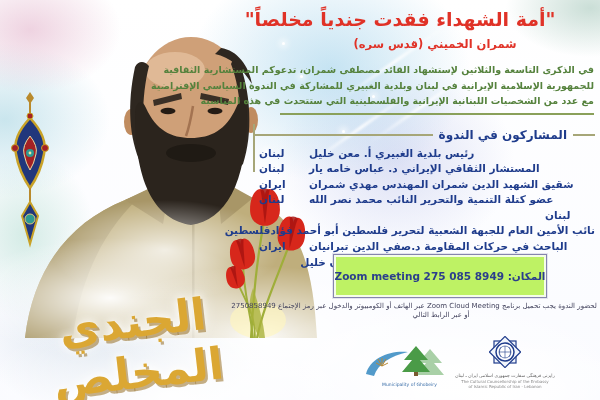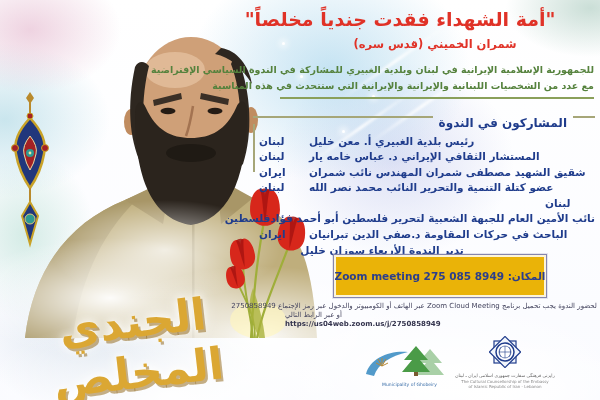--- a/index.html
+++ b/index.html
@@ -32,40 +32,40 @@
   .quote{position:absolute;top:8px;right:5px;width:390px;z-index:6;direction:rtl;
     text-align:center;font-size:19px;font-weight:bold;color:#e03227;white-space:nowrap;}
   .attribution{position:absolute;top:37px;left:335px;width:200px;z-index:6;direction:rtl;
     text-align:center;font-size:11.5px;font-weight:bold;color:#e03227;white-space:nowrap;}
   .intro{position:absolute;top:62px;right:6px;width:314px;z-index:6;direction:rtl;
     color:#55823d;font-weight:bold;font-size:9.5px;line-height:15.5px;}
   .intro div{text-align:center;white-space:nowrap;}
   .intro-underline{margin-top:4px;height:2px;background:#8aa05a;}
   .participants{position:absolute;left:253px;right:5px;top:116px;z-index:6;direction:rtl;
     color:#1f3c8c;padding-left:0;}
-  .p-head{display:flex;align-items:flex-start;gap:6px;height:14px;}
+  .p-head{display:flex;align-items:center;gap:6px;height:14px;margin-top:12px;}
   .p-head .heading{font-size:12px;font-weight:bold;white-space:nowrap;}
   .h-line{height:2px;background:#a6a678;}
   .h-line.short{flex:0 0 22px;}
   .h-line.long{flex:1;}
   .v-line{position:absolute;left:0;top:8px;width:2px;height:48px;background:#a6a678;}
   .p-rows{margin-top:3px;padding-left:6px;}
   .p-row{display:flex;align-items:center;height:15.5px;font-size:10.5px;font-weight:bold;}
   .p-name{flex:1;text-align:left;white-space:nowrap;}
   .p-country{width:50px;text-align:left;white-space:nowrap;}
   .moderator{margin-top:2px;text-align:center;padding-right:84px;font-size:10.5px;
     font-weight:bold;white-space:nowrap;}
   .meeting-box{position:absolute;left:333px;top:254px;width:212px;height:42px;z-index:6;
-    background:#eab308;border:1px solid #8585ad;
+    background:#bef264;border:1px solid #8585ad;
     box-shadow:inset 0 0 0 2px rgba(255,255,255,.85),0 0 0 1px rgba(133,133,173,.2);
     display:flex;flex-direction:column;justify-content:center;}
   .m-line{direction:rtl;text-align:center;font-size:10.5px;font-weight:bold;
     color:#2b3e8c;line-height:18px;white-space:nowrap;}
   .fine-print{position:absolute;left:285px;top:302px;width:312px;z-index:6;direction:rtl;
-    text-align:left;color:#44445e;}
+    text-align:center;color:#44445e;}
   .fine-print div{white-space:nowrap;}
   .fp-ar{font-size:7px;line-height:9px;}
   .fp-link{font-size:7px;font-weight:bold;direction:ltr;line-height:9px;color:#33334d;}
   .logo-ghobeiry{position:absolute;left:352px;top:344px;width:115px;z-index:6;text-align:center;}
   .gh-en{font-size:4.5px;color:#3a6ea8;line-height:5px;}
   .gh-ar-row{display:flex;align-items:center;justify-content:center;gap:4px;margin-top:15px;}
   .gh-dash{width:16px;height:1.5px;background:#b59a4a;}
   .gh-ar{font-size:7px;font-weight:bold;color:#8a7a3a;direction:rtl;}
   .logo-iran{position:absolute;left:442px;top:336px;width:126px;z-index:6;text-align:center;}
   .ir-fa{font-size:4.5px;color:#666;direction:rtl;line-height:6px;margin-top:1px;}
@@ -152,43 +152,44 @@
     <use href="#tulip" transform="translate(30,70) scale(0.95) rotate(-10)"></use>
     <use href="#tulip" transform="translate(23,92) scale(0.7) rotate(-14)"></use>
   </svg>
 
   <div class="calligraphy">الجندي المخلص</div>
 
   <div class="quote">"أمة الشهداء فقدت جندياً مخلصاً"</div>
   <div class="attribution">شمران الخميني (قدس سره)</div>
 
   <div class="intro">
+    <div>في الذكرى التاسعة والثلاثين لإستشهاد القائد مصطفى شمران، تدعوكم المستشارية الثقافية</div>
     <div>للجمهورية الإسلامية الإيرانية في لبنان وبلدية الغبيري للمشاركة في الندوة السياسي الإفتراضية</div>
-    <div>مع عدد من الشخصيات اللبنانية والإيرانية والإيرانية التي ستتحدث في هذه المناسبة</div>
+    <div>مع عدد من الشخصيات اللبنانية الإيرانية والفلسطينية التي ستتحدث في هذه المناسبة</div>
     <div class="intro-underline"></div>
   </div>
 
   <div class="participants">
     <div class="p-head">
       <div class="h-line short"></div>
       <div class="heading">المشاركون في الندوة</div>
       <div class="h-line long"></div>
     </div>
     <div class="v-line"></div>
     <div class="p-rows">
       <div class="p-row">
         <div class="p-name">رئيس بلدية الغبيري أ. معن خليل</div>
         <div class="p-country">لبنان</div>
       </div>
       <div class="p-row">
         <div class="p-name">المستشار الثقافي الإيراني د. عباس خامه يار</div>
         <div class="p-country">لبنان</div>
       </div>
       <div class="p-row">
-        <div class="p-name">شقيق الشهيد مصطفى شمران المهندس نائب شمران</div>
+        <div class="p-name">شقيق الشهيد الدين شمران المهندس مهدي شمران</div>
         <div class="p-country">ايران</div>
       </div>
       <div class="p-row">
         <div class="p-name">عضو كتلة التنمية والتحرير النائب محمد نصر الله</div>
         <div class="p-country">لبنان</div>
       </div>
       <div class="p-row">
         <div class="p-country">لبنان</div>
       </div>
       <div class="p-row">
@@ -206,21 +207,20 @@
   <div class="meeting-box">
     <div class="m-line">
       <span>المكان:</span>
       <span>Zoom meeting 275 085 8949</span>
     </div>
   </div>
 
   <div class="fine-print">
     <div class="fp-ar">لحضور الندوة يجب تحميل برنامج Zoom Cloud Meeting عبر الهاتف أو الكومبيوتر والدخول عبر رمز الإجتماع 2750858949</div>
     <div class="fp-ar">أو عبر الرابط التالي</div>
-    <div class="fp-link">https://us04web.zoom.us/j/2750858949</div>
   </div>
 
   <div class="logo-ghobeiry">
     <svg width="115" height="34" viewBox="0 0 115 34">
       <path d="M14,30 C18,14 38,6 56,8 C38,12 26,20 22,32 Z" fill="#3f8fc4" opacity=".9"></path>
       <path d="M70,4 L82,18 L74,18 L84,30 L56,30 L66,18 L58,18 Z" fill="#8cc08a" opacity=".75" transform="translate(8,1)"></path>
       <path d="M64,2 L76,16 L68,16 L78,28 L50,28 L60,16 L52,16 Z" fill="#4a9b47"></path>
       <rect x="62" y="28" width="4" height="4" fill="#7a5a30"></rect>
       <path d="M30,22 l-4,-7 M30,22 l0,-8 M30,22 l4,-7 M30,22 l-6,-3 M30,22 l6,-3" stroke="#b58a3a" stroke-width="1" fill="none"></path>
     </svg>

